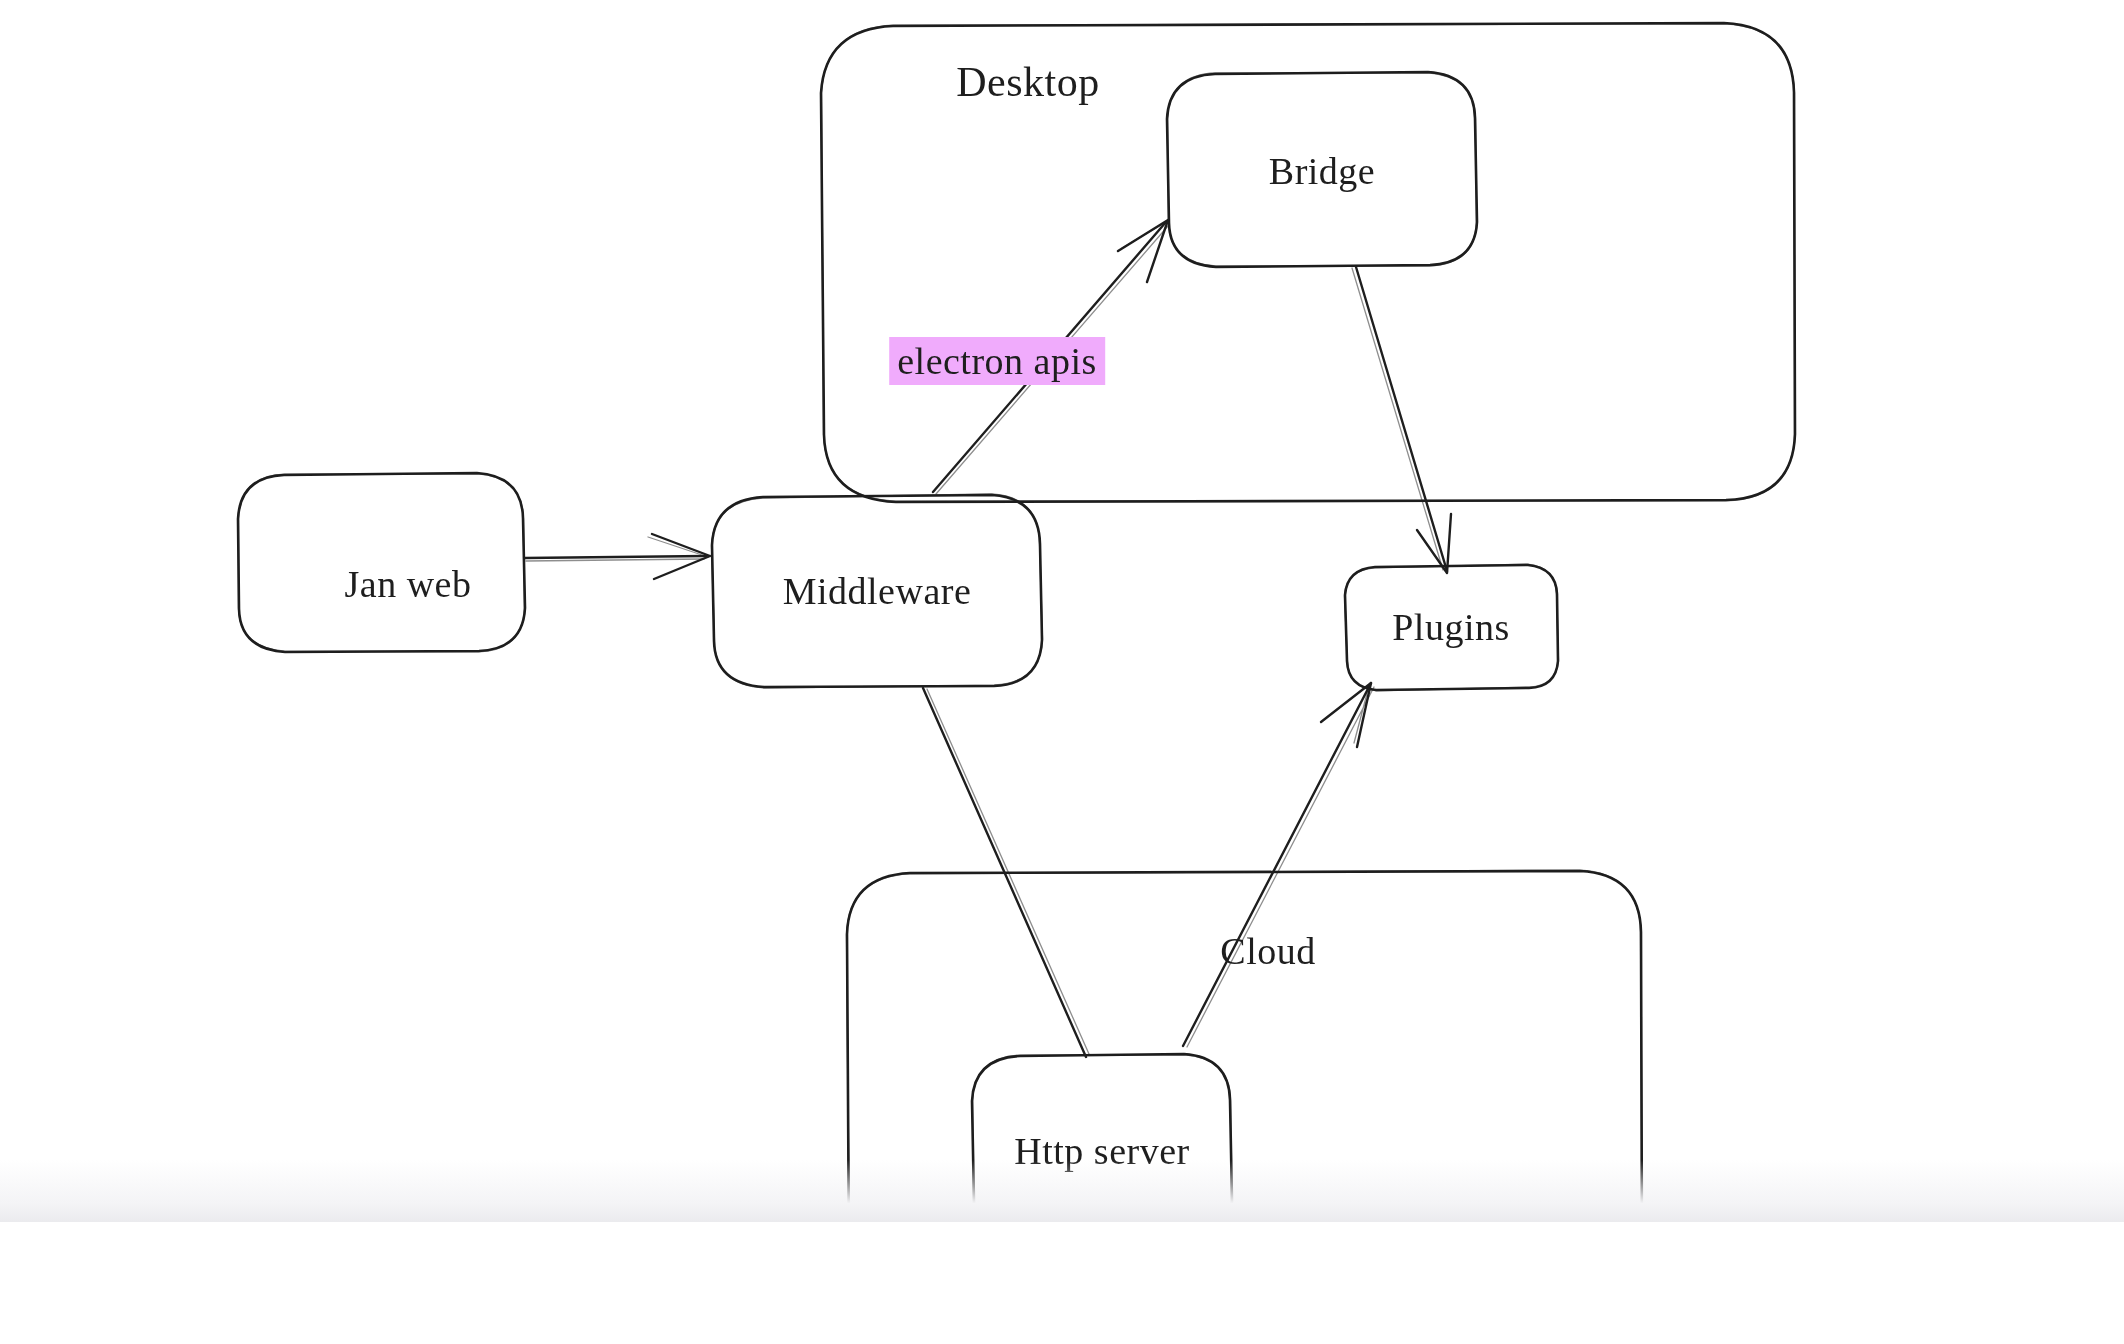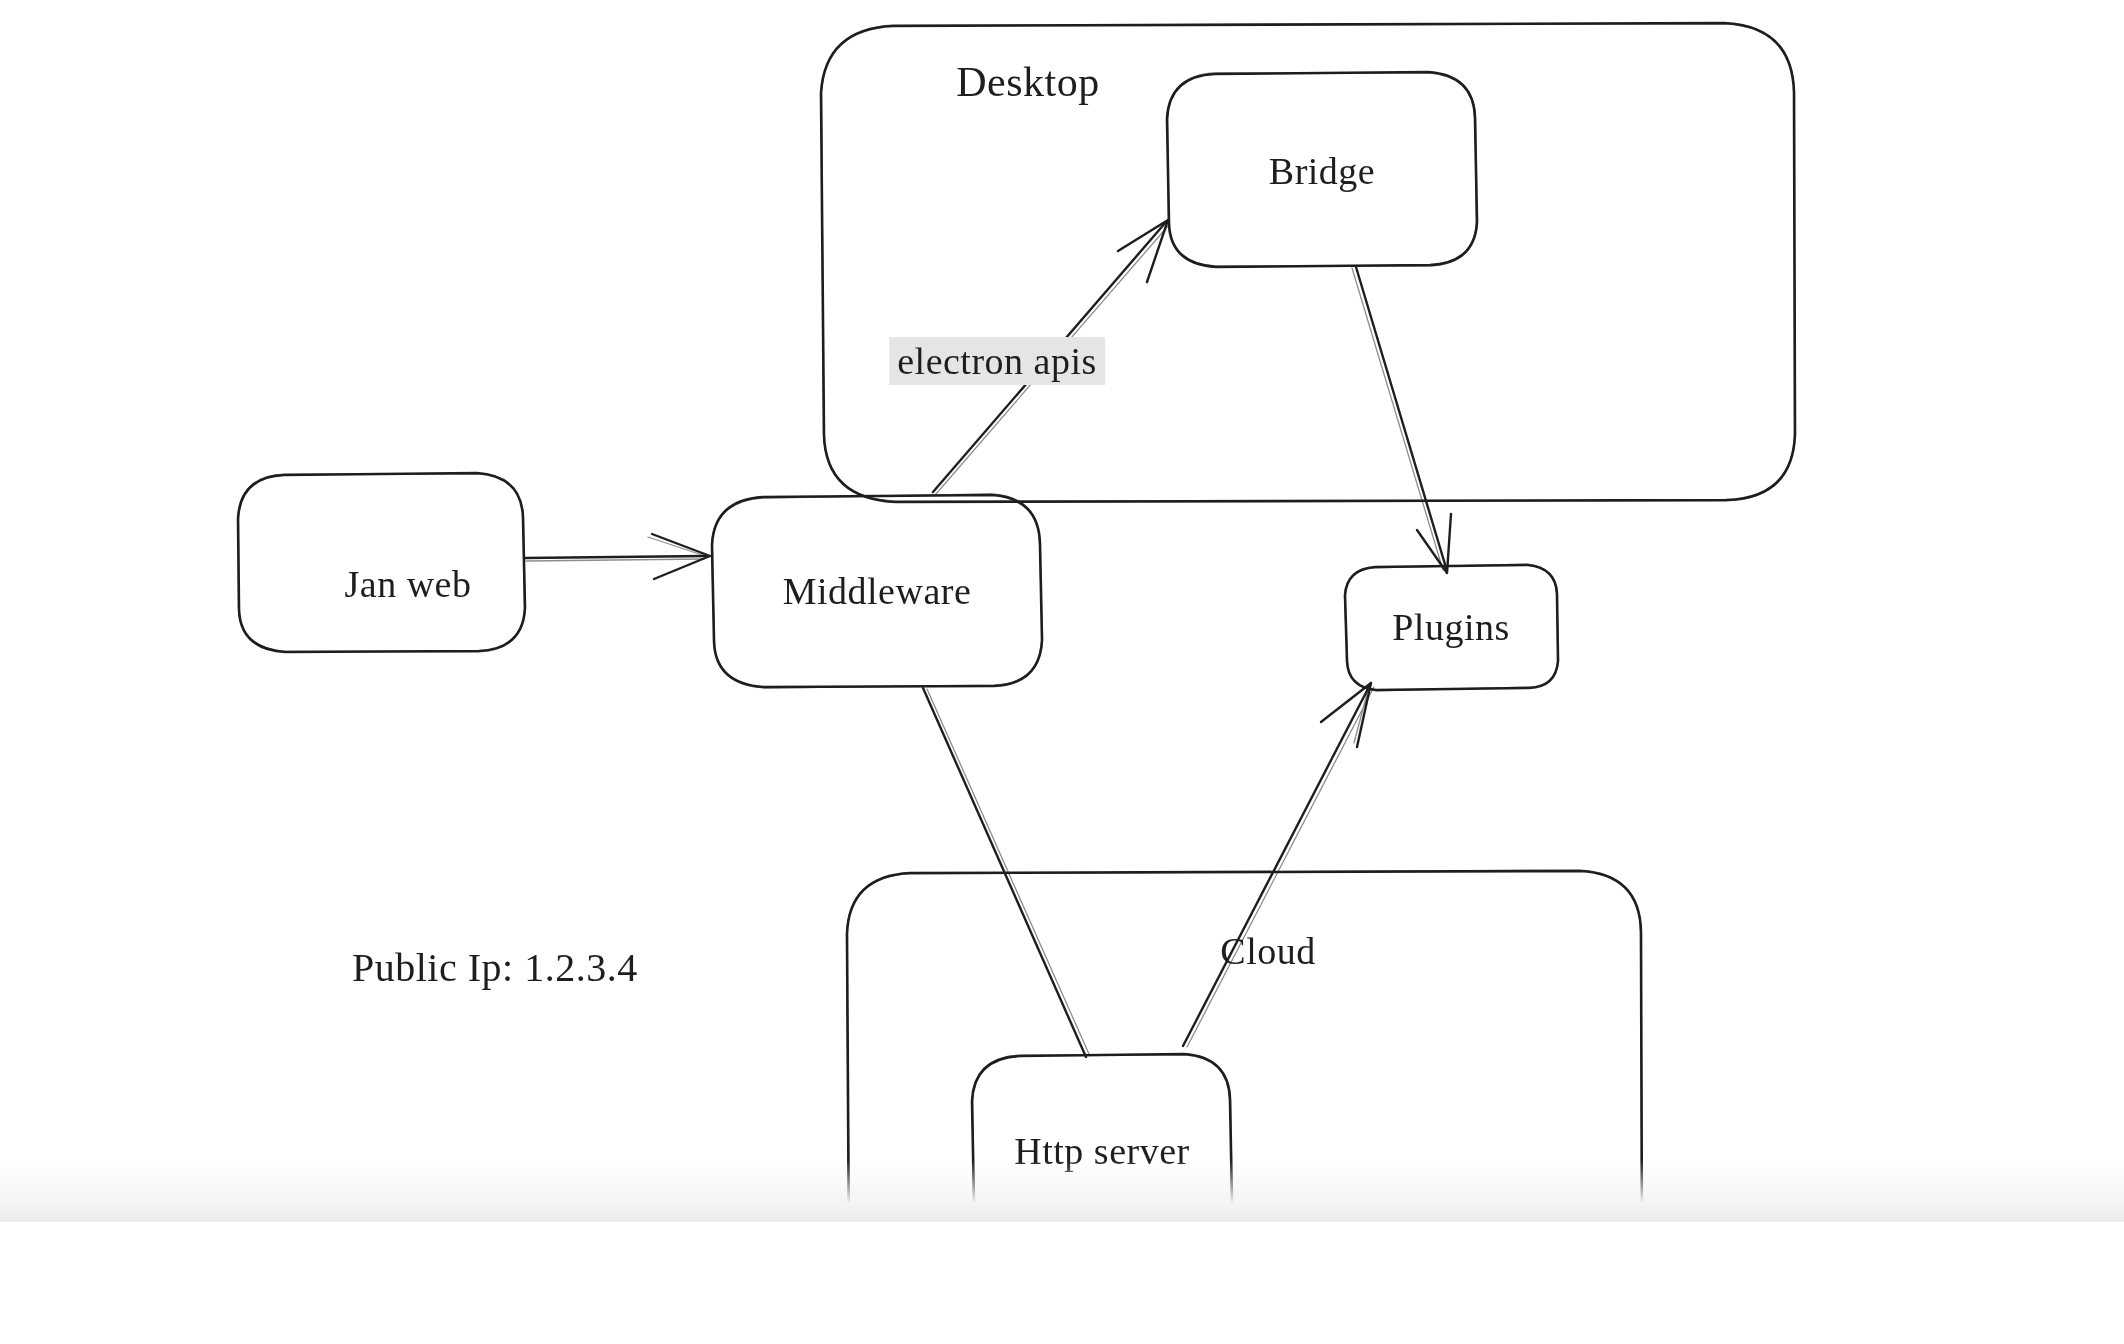--- a/index.html
+++ b/index.html
@@ -53,21 +53,21 @@
   .lbl {
     position: absolute;
     transform: translate(-50%, -50%);
     white-space: nowrap;
     font-size: 38px;
     letter-spacing: 0.5px;
     color: #1e1e1e;
     user-select: none;
   }
   .lbl.bg {
-    background: #e5e5e5;
+    background: #f0abfc;
     padding: 2px 8px;
   }
   .annotation {
     position: absolute;
     left: 352px;
     top: 938px;
     font-size: 40px;
     line-height: 59px;
     letter-spacing: 0.5px;
     white-space: nowrap;
@@ -137,17 +137,16 @@
 
   <div class="lbl" style="left:381px; top:584px;margin-left:27px;">Jan web</div>
   <div class="lbl" style="left:877px; top:591px;">Middleware</div>
   <div class="lbl" style="left:1322px; top:171px;">Bridge</div>
   <div class="lbl" style="left:1451px; top:627px;">Plugins</div>
   <div class="lbl" style="left:1102px; top:1151px;">Http server</div>
 
   <div class="lbl bg" style="left:997px; top:361px;">electron apis</div>
 
   <div class="annotation">
-    <div>Public Ip: 1.2.3.4</div>
   </div>
 
   <div class="bottom-strip"></div>
 </div>
 
 </body></html>

